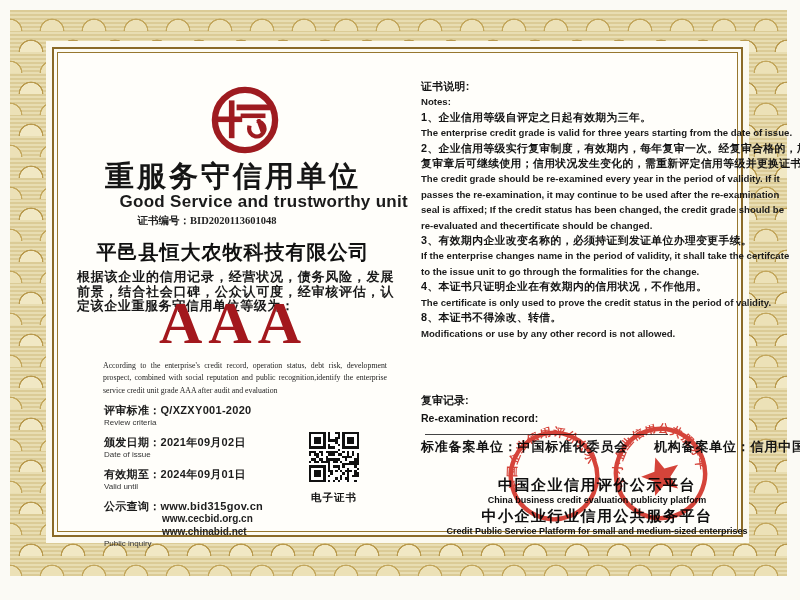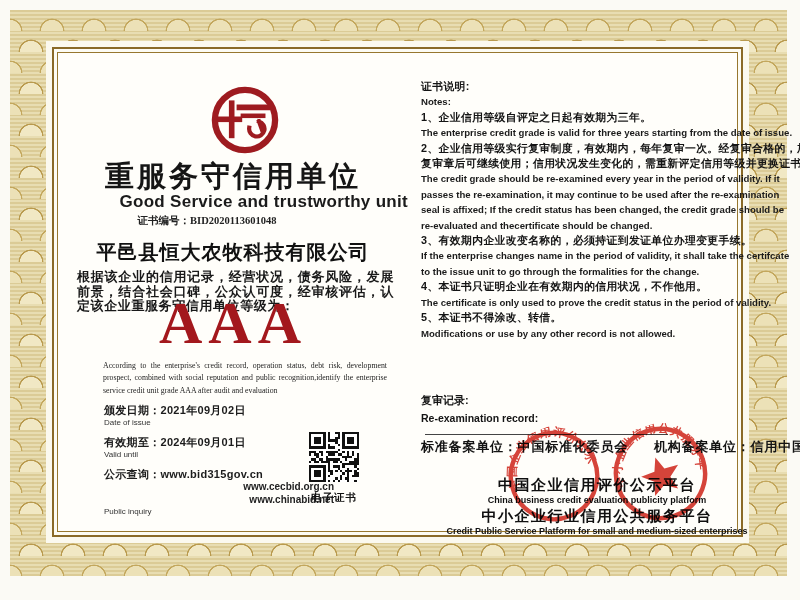--- a/index.html
+++ b/index.html
@@ -38,21 +38,21 @@
   .statement-cn{position:absolute;left:19px;top:217px;width:317px;
     font-size:13px;font-weight:bold;color:#191919;line-height:14.6px;letter-spacing:.6px;text-align:justify;}
   .grade{position:absolute;left:0;top:240px;width:100%;text-align:center;
     font-family:"Liberation Serif",serif;font-size:60px;font-weight:bold;
     color:#a3181d;letter-spacing:6px;line-height:1;}
   .statement-en{position:absolute;left:45px;top:307px;width:284px;
     font-family:"Liberation Serif",serif;font-size:7.8px;color:#1c1c1c;line-height:12.4px;text-align:justify;}
   .meta{position:absolute;left:46px;top:351px;width:230px;}
   .meta-row{margin-bottom:8px;}
   .meta-label{font-size:11px;font-weight:bold;color:#1c1c1c;letter-spacing:.3px;line-height:13px;}
-  .meta-extra{font-size:10px;font-weight:bold;color:#222;line-height:12.5px;padding-left:58px;text-align:right;}
+  .meta-extra{font-size:10px;font-weight:bold;color:#222;line-height:12.5px;padding-left:58px;}
   .meta-sub{font-size:8px;color:#333;line-height:10px;margin-top:1px;}
   .qr-wrap{position:absolute;left:244px;top:379px;width:64px;text-align:center;}
   .qr-wrap svg{width:50px;height:50px;shape-rendering:crispEdges;background:#fff;}
   .qr-label{font-size:10.5px;font-weight:bold;color:#111;margin-top:5px;letter-spacing:1px;}
   
   .rightcol{position:absolute;left:363px;top:26px;width:325px;height:100%;}
   .notes div{line-height:15.4px;white-space:nowrap;}
   .notes .cn{font-size:10.8px;font-weight:bold;color:#141414;letter-spacing:.4px;}
   .notes .en{font-size:9.6px;font-weight:600;color:#1b1b1b;letter-spacing:0;}
   .review-cn{position:absolute;left:0;top:314px;font-size:11px;font-weight:bold;color:#141414;}
@@ -92,20 +92,25 @@
     <div class="title-cn">重服务守信用单位</div>
     <div class="title-en">Good Service and trustworthy unit</div>
     <div class="certno">证书编号：BID2020113601048</div>
     <div class="company">平邑县恒大农牧科技有限公司</div>
     <div class="statement-cn">根据该企业的信用记录，经营状况，债务风险，发展前景，结合社会口碑，公众认可度，经审核评估，认定该企业重服务守信用单位等级为：</div>
     <div class="grade">AAA</div>
     <div class="statement-en">According to the enterprise's credit record, operation status, debt risk, development prospect, combined with social reputation and public recognition,identify the enterprise service credit unit grade AAA after audit and evaluation</div>
 
     <div class="meta">
 
+        <div class="meta-row">
+          <div class="meta-label">评审标准：Q/XZXY001-2020</div>
+
+          <div class="meta-sub">Review criteria</div>
+        </div>
 
         <div class="meta-row">
           <div class="meta-label">颁发日期：2021年09月02日</div>
 
           <div class="meta-sub">Date of issue</div>
         </div>
 
         <div class="meta-row">
           <div class="meta-label">有效期至：2024年09月01日</div>
 
@@ -288,21 +293,21 @@
         <div class="cn">3、有效期内企业改变名称的，必须持证到发证单位办理变更手续。</div>
 
         <div class="en">If the enterprise changes name in the period of validity, it shall take the certifcate</div>
 
         <div class="en">to the issue unit to go through the formalities for the change.</div>
 
         <div class="cn">4、本证书只证明企业在有效期内的信用状况，不作他用。</div>
 
         <div class="en">The certificate is only used to prove the credit status in the period of validity.</div>
 
-        <div class="cn">5、本证书不得涂改、转借。</div>
+        <div class="cn">8、本证书不得涂改、转借。</div>
 
         <div class="en">Modifications or use by any other record is not allowed.</div>
       </div>
 
     <div class="review-cn">复审记录:</div>
     <div class="review-en">
       <span>Re-examination record:</span><span class="review-line"></span>
     </div>
 
     <div class="filing">

